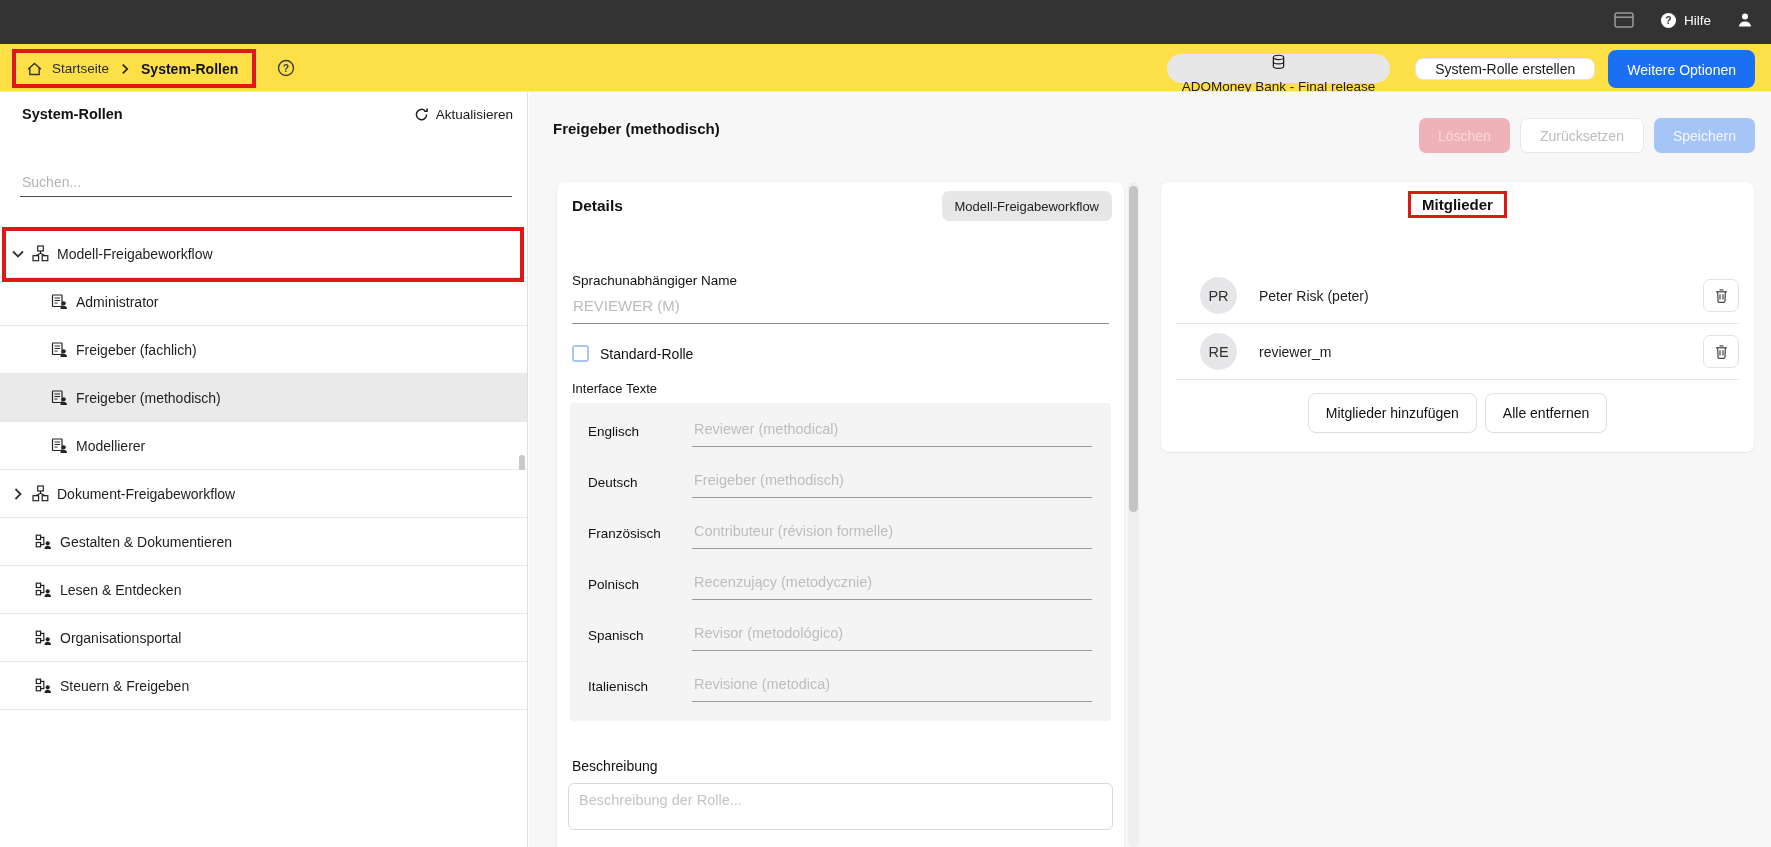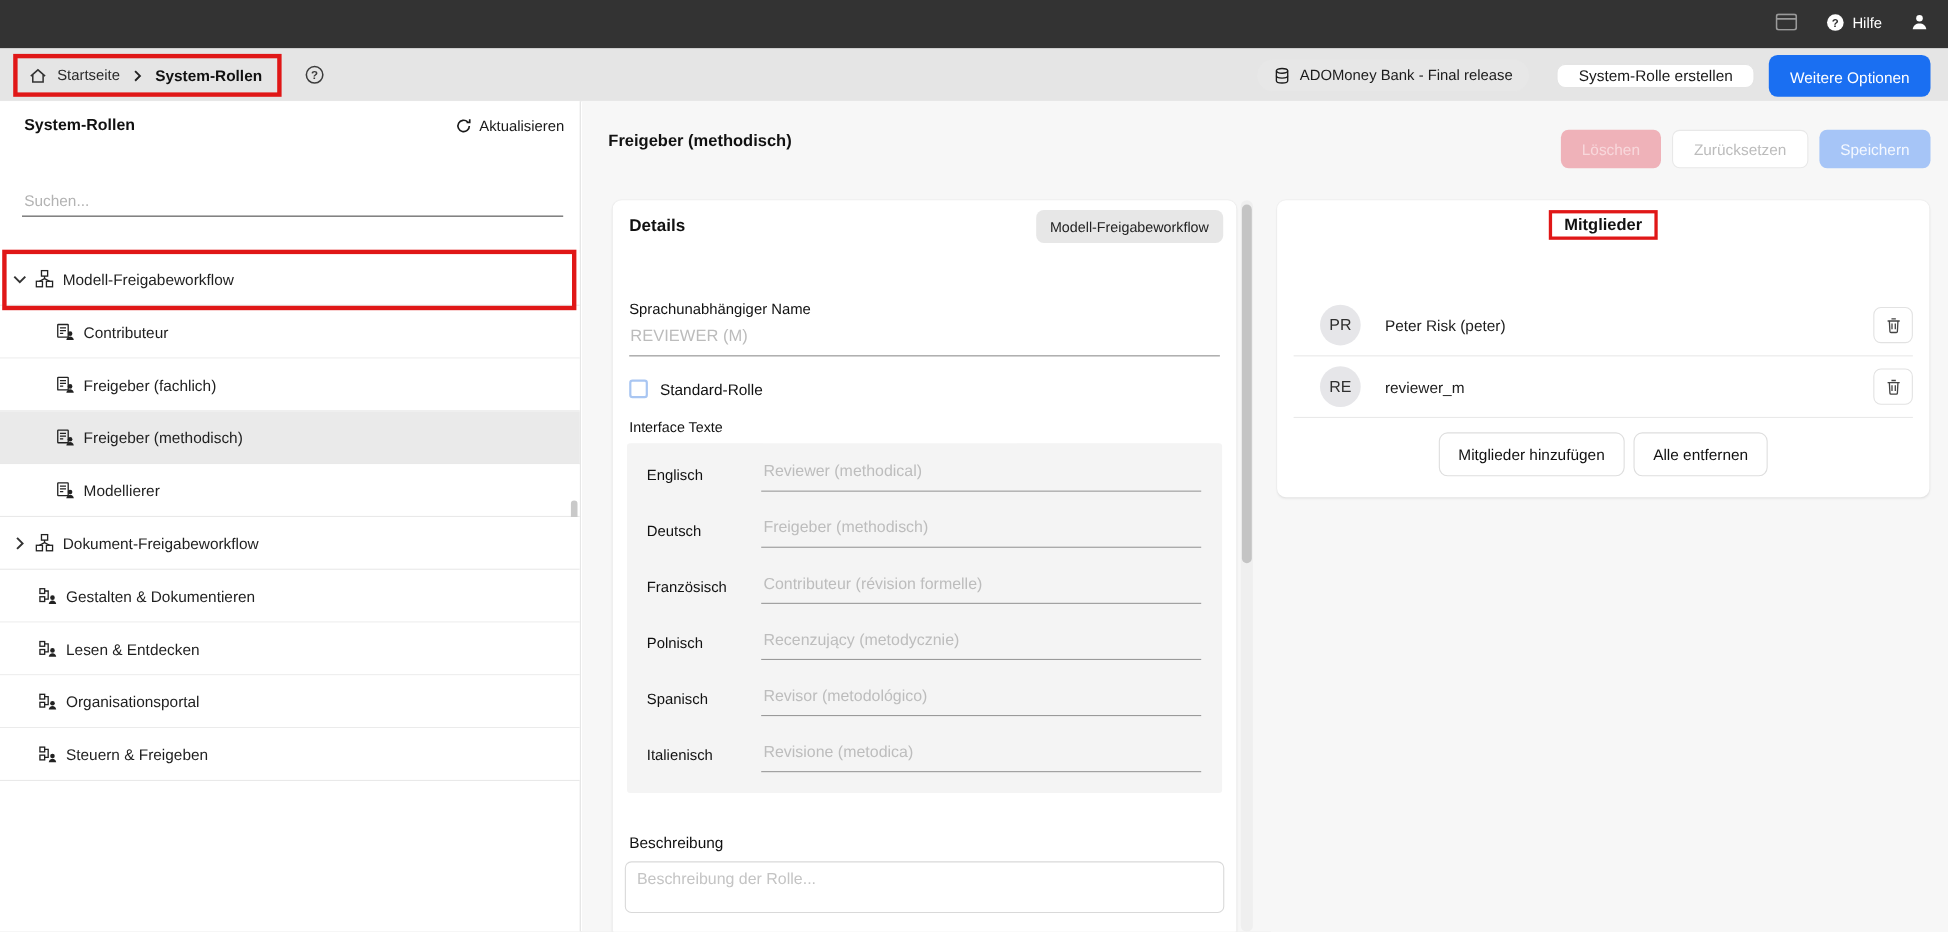--- a/index.html
+++ b/index.html
@@ -7,29 +7,29 @@
   .app {
     position: relative; width: 1771px; height: 847px; overflow: hidden;
     background: #fff; font-family: "Liberation Sans", sans-serif; color:#1a1a1a;
   }
   
   .topbar { position:absolute; top:0; left:0; right:0; height:44px; background:var(--topbar-bg); }
   .topbar-right { position:absolute; right:18px; top:0; height:40px; display:flex; align-items:center; gap:26px; }
   .tb-help { display:flex; align-items:center; gap:7px; color:#fff; font-size:13.5px; cursor:pointer; }
   .tb-icon { display:flex; align-items:center; cursor:pointer; }
   
-  .header { position:absolute; top:44px; left:0; right:0; height:48px; background:#e5e5e5; border-bottom:1px solid #e7e7e7; }
+  .header { position:absolute; top:44px; left:0; right:0; height:48px; background:#fde047; border-bottom:1px solid #e7e7e7; }
   .breadcrumb-box { position:absolute; left:12px; top:5px; height:39px; border:4px solid var(--annotation-red);
     display:flex; align-items:center; gap:9px; padding:0 14px 0 10px; }
   .crumb-home { font-size:13.5px; color:#2b2b2b; cursor:pointer; }
   .crumb-current { font-size:14px; font-weight:bold; color:#111; }
   .help-circle { position:absolute; left:277px; top:15px; cursor:pointer; }
   .header-right { position:absolute; right:16px; top:5px; height:39px; display:flex; align-items:center; gap:13px; }
   .repo-chip { height:29px; background:var(--chip-gray); border-radius:15px; display:flex; align-items:center;
-    gap:9px; padding:0 15px; font-size:13.5px; color:#1c1c1c; margin-right:12px; cursor:pointer; }
+    gap:9px; padding:0 15px; font-size:13.5px; color:#1c1c1c; margin-right:12px; cursor:pointer;flex-direction:column; }
   .btn { border-radius:8px; font-size:14px; font-family:inherit; cursor:pointer; }
   .btn-outline { height:22px; background:#fff; border:1px solid #e4e4e4; padding:0 19px; color:#1a1a1a; }
   .btn-primary { height:38px; background:var(--accent-blue); border:none; padding:12px 19px; color:#fff; }
   
   .sidebar { position:absolute; top:92px; bottom:0; left:0; width:528px; background:#fff; border-right:1px solid #e0e0e0; }
   .sb-header { position:absolute; top:14px; left:22px; right:14px; display:flex; justify-content:space-between; align-items:center; }
   .sb-title { font-size:14.5px; font-weight:bold; color:#111; }
   .sb-refresh { display:flex; align-items:center; gap:7px; font-size:13.5px; color:#1a1a1a; cursor:pointer; }
   .sb-search { position:absolute; top:76px; left:20px; width:492px; }
   .sb-search input { width:100%; border:none; border-bottom:1px solid #4d4d4d; font-size:14px;
@@ -205,21 +205,21 @@
           <span class="ticon">
             <svg width="17" height="17" viewBox="0 0 17 17">
               <g fill="none" stroke="#222" stroke-width="1.2">
                 <rect x="1.5" y="2" width="9.5" height="11.5" rx="0.5"></rect>
                 <path d="M3.5 5h5.5M3.5 7.5h5.5M3.5 10h3"></path>
               </g>
               <circle cx="12.7" cy="10.3" r="2.1" fill="#222"></circle>
               <path d="M9.3 16c.3-2 1.6-3.2 3.4-3.2s3.1 1.2 3.4 3.2z" fill="#222"></path>
             </svg>
           </span>
-          <span>Contributeur</span>
+          <span>Administrator</span>
         </div>
         <div class="tree-row child">
           <span class="ticon">
             <svg width="17" height="17" viewBox="0 0 17 17">
               <g fill="none" stroke="#222" stroke-width="1.2">
                 <rect x="1.5" y="2" width="9.5" height="11.5" rx="0.5"></rect>
                 <path d="M3.5 5h5.5M3.5 7.5h5.5M3.5 10h3"></path>
               </g>
               <circle cx="12.7" cy="10.3" r="2.1" fill="#222"></circle>
               <path d="M9.3 16c.3-2 1.6-3.2 3.4-3.2s3.1 1.2 3.4 3.2z" fill="#222"></path>

